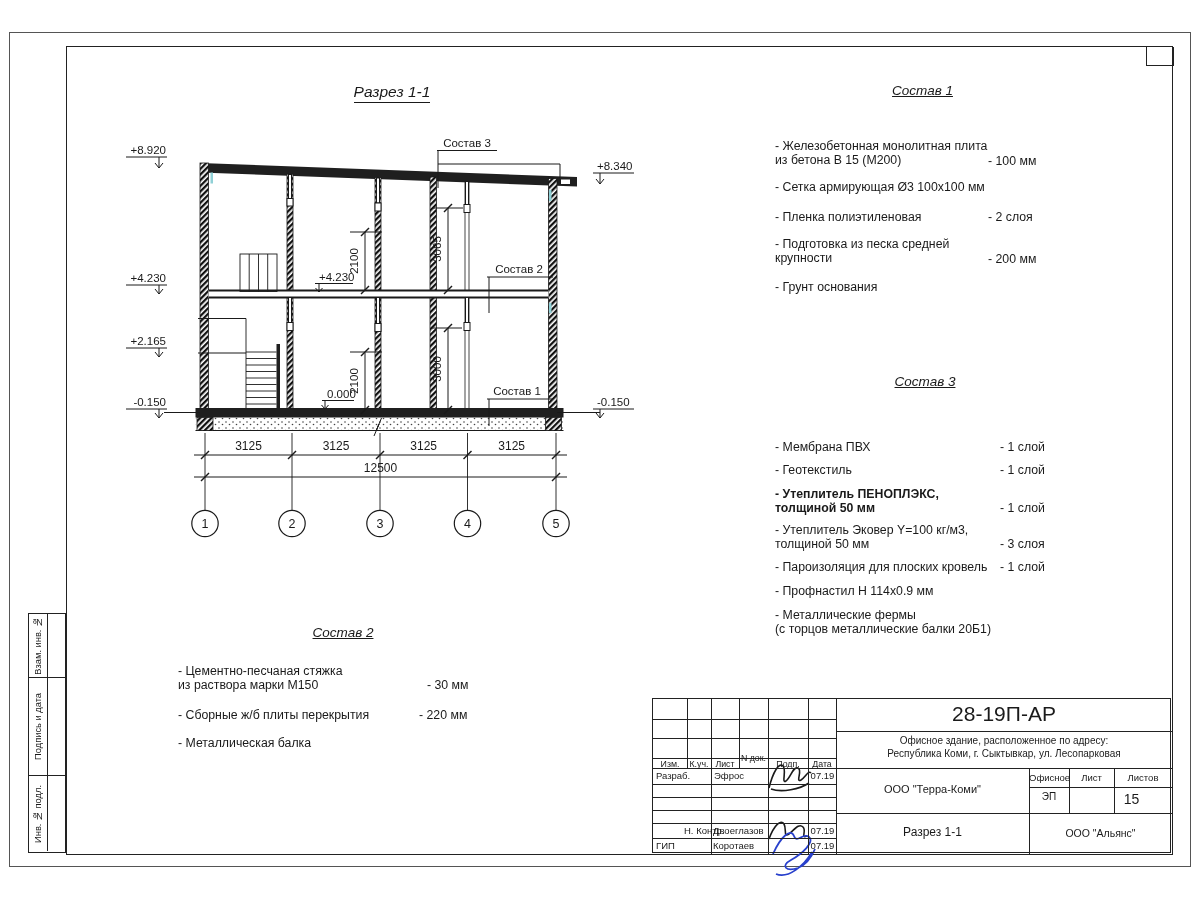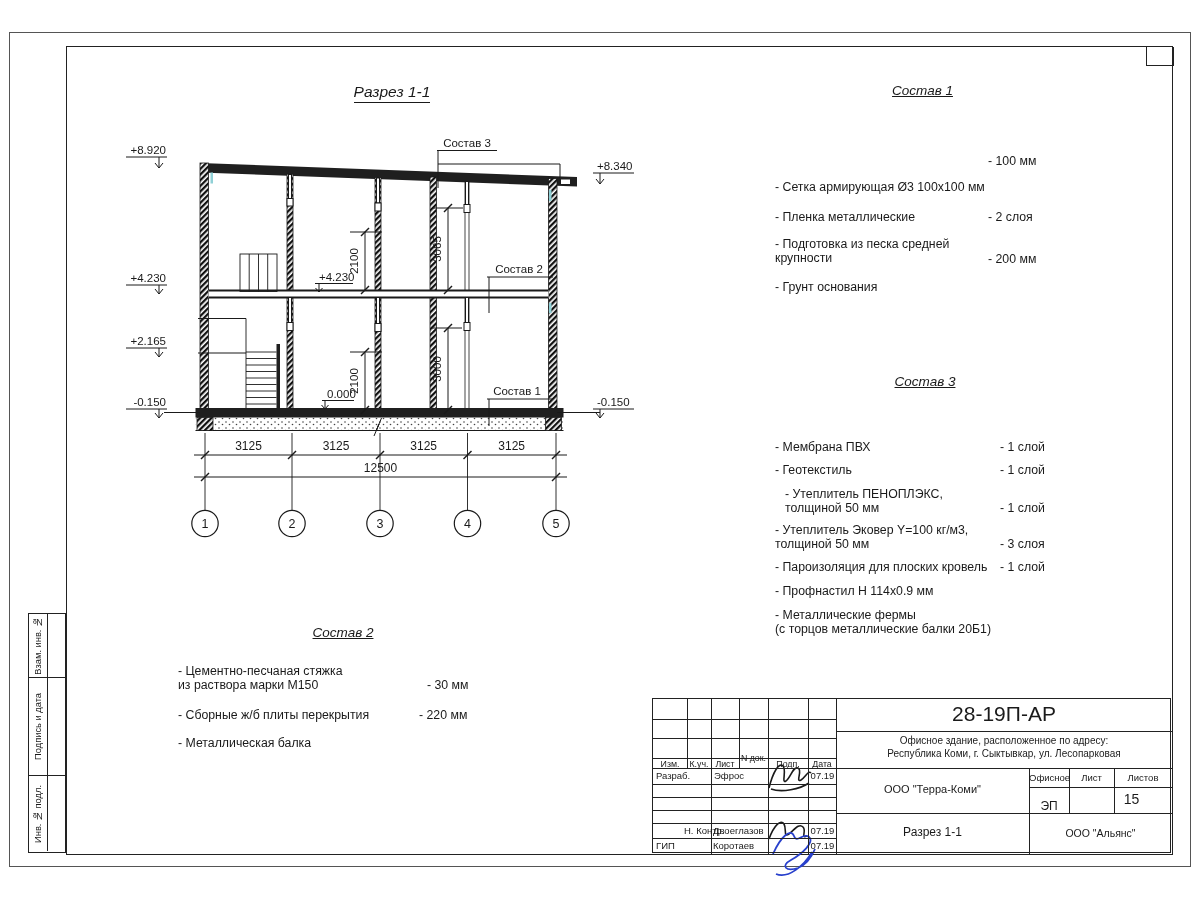--- a/index.html
+++ b/index.html
@@ -247,37 +247,39 @@
       <g fill="none" stroke-width="1.6">
         <path d="M769,788 C773,772 779,762 783,766 C787,770 781,784 786,781 C791,777 793,766 798,768 C803,770 795,783 801,780 C806,777 808,770 811,773 M771,789 C782,793 800,789 809,783"></path>
         <path d="M769,839 C774,825 781,819 784,824 C787,829 783,838 789,834 C795,829 799,823 803,827 C807,831 800,839 807,836"></path>
         <path stroke="#2840cc" stroke-width="1.8" d="M773,854 C781,836 791,828 794,836 C797,844 803,832 809,837 C815,842 802,854 791,860 C780,866 786,872 798,868 C806,865 812,856 815,849 M776,874 C788,879 804,866 812,852"></path>
       </g>
     </g>
   </svg>
 
   <div class="clist" style="left:770px;top:84px;width:305px;height:215px;">
     <div class="cl-title">Состав 1</div>
+    <div class="cl-name" style="left:5px;top:55px;">- Железобетонная  монолитная плита
+из бетона В 15 (М200)</div>
     <div class="cl-val" style="left:218px;top:70px;">- 100 мм</div>
     <div class="cl-name" style="left:5px;top:96px;">- Сетка армирующая Ø3 100х100 мм</div>
-    <div class="cl-name" style="left:5px;top:126px;">- Пленка металлические</div>
+    <div class="cl-name" style="left:5px;top:126px;">- Пленка полиэтиленовая</div>
     <div class="cl-val" style="left:218px;top:126px;text-align:right;">- 2 слоя</div>
     <div class="cl-name" style="left:5px;top:153px;">- Подготовка из песка средней
 крупности</div>
     <div class="cl-val" style="left:218px;top:168px;">- 200 мм</div>
     <div class="cl-name" style="left:5px;top:196px;">- Грунт основания</div>
   </div>
 
   <div class="clist" style="left:770px;top:375px;width:310px;height:265px;">
     <div class="cl-title">Состав 3</div>
     <div class="cl-name" style="left:5px;top:65px;">- Мембрана ПВХ</div>
     <div class="cl-val" style="left:230px;top:65px;">- 1 слой</div>
     <div class="cl-name" style="left:5px;top:88px;">- Геотекстиль</div>
     <div class="cl-val" style="left:230px;top:88px;">- 1 слой</div>
-    <div class="cl-name" style="left:15px;top:112px;">- Утеплитель ПЕНОПЛЭКС,
+    <div class="cl-name" style="left:5px;top:112px;font-weight:bold;">- Утеплитель ПЕНОПЛЭКС,
 толщиной 50 мм</div>
     <div class="cl-val" style="left:230px;top:126px;">- 1 слой</div>
     <div class="cl-name" style="left:5px;top:148px;">- Утеплитель Эковер Y=100 кг/м3,
 толщиной 50 мм</div>
     <div class="cl-val" style="left:230px;top:162px;">- 3 слоя</div>
     <div class="cl-name" style="left:5px;top:185px;">- Пароизоляция для плоских кровель</div>
     <div class="cl-val" style="left:230px;top:185px;">- 1 слой</div>
     <div class="cl-name" style="left:5px;top:209px;">- Профнастил Н 114х0.9 мм</div>
     <div class="cl-name" style="left:5px;top:233px;">- Металлические фермы
 (с торцов металлические балки 20Б1)</div>
@@ -318,21 +320,21 @@
     <div class="hl" style="left:376px;top:88px;width:143px;"></div>
     <div class="hl" style="left:183px;top:114px;width:336px;"></div>
 
     <div class="tb-text ctr" style="left:183px;top:3px;width:336px;font-size:21px;">28-19П-АР</div>
     <div class="tb-text ctr" style="left:183px;top:36px;width:336px;font-size:10px;line-height:12.5px;">Офисное здание, расположенное по адресу:
 Республика Коми, г. Сыктывкар, ул. Лесопарковая</div>
     <div class="tb-text ctr" style="left:183px;top:84px;width:193px;font-size:11px;">ООО "Терра-Коми"</div>
     <div class="tb-text ctr" style="left:376px;top:73px;width:40px;font-size:9.5px;">Офисное</div>
     <div class="tb-text ctr" style="left:416px;top:73px;width:45px;font-size:9.5px;">Лист</div>
     <div class="tb-text ctr" style="left:461px;top:73px;width:58px;font-size:9.5px;">Листов</div>
-    <div class="tb-text ctr" style="left:376px;top:100px;width:40px;font-size:12px;">ЭП</div>
+    <div class="tb-text ctr" style="left:376px;top:92px;width:40px;font-size:10px;">ЭП</div>
     <div class="tb-text ctr" style="left:416px;top:92px;width:45px;font-size:14px;padding-left:40px;">15</div>
     <div class="tb-text ctr" style="left:461px;top:92px;width:58px;font-size:14px;"></div>
     <div class="tb-text ctr" style="left:183px;top:126px;width:193px;font-size:12px;">Разрез 1-1</div>
     <div class="tb-text ctr" style="left:376px;top:128px;width:143px;font-size:10.5px;">ООО "Альянс"</div>
 
     <div class="tb-text ctr" style="left:0;top:60px;width:34px;font-size:8.8px;">Изм.</div>
     <div class="tb-text ctr" style="left:34px;top:60px;width:24px;font-size:8.8px;">К.уч.</div>
     <div class="tb-text ctr" style="left:58px;top:60px;width:28px;font-size:8.8px;">Лист</div>
     <div class="tb-text ctr" style="left:86px;top:54px;width:29px;font-size:8.8px;">N док.</div>
     <div class="tb-text ctr" style="left:115px;top:60px;width:40px;font-size:8.8px;">Подп.</div>

